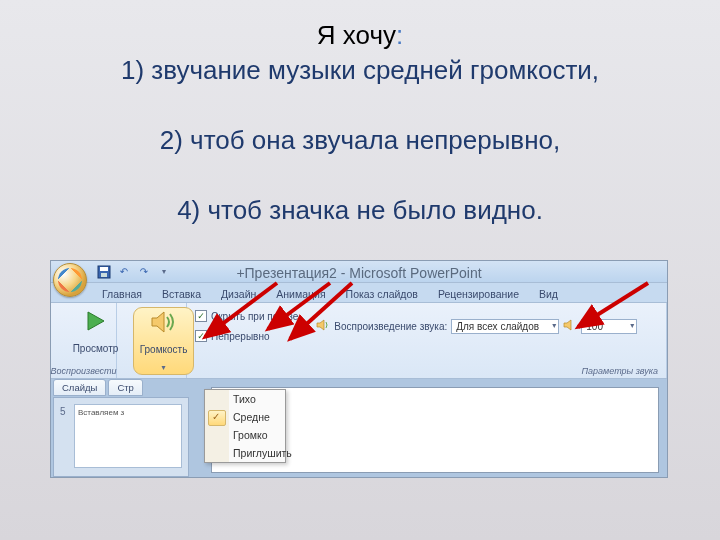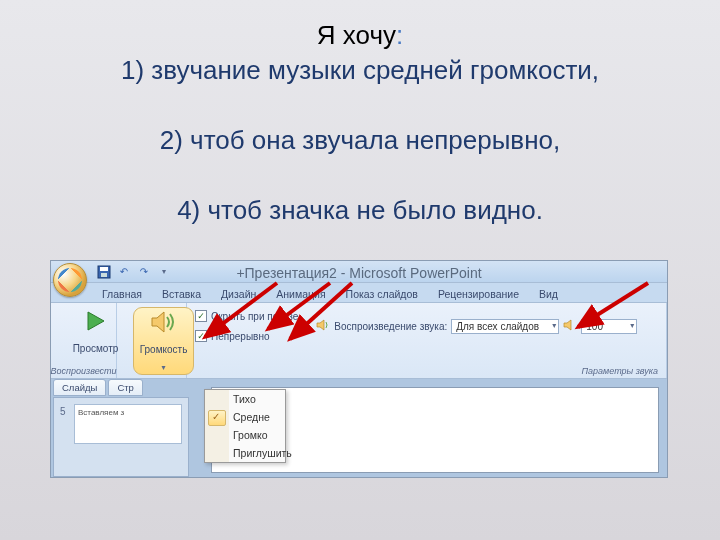--- a/index.html
+++ b/index.html
@@ -218,21 +218,21 @@
   position:absolute;
   left:2px;
   top:18px;
   width:136px;
   height:80px;
   background:#d4e1f0;
   border:1px solid #9ab0cc;
 }
 .thumb-slide {
   margin:6px 6px 0 20px;
-  height:40px;
+  height:64px;
   background:#fff;
   border:1px solid #a8bdd6;
   font-size:8px;
   padding:3px;
   color:#555;
 }
 .thumb-num {
   position:absolute;
   left:6px;
   top:8px;

